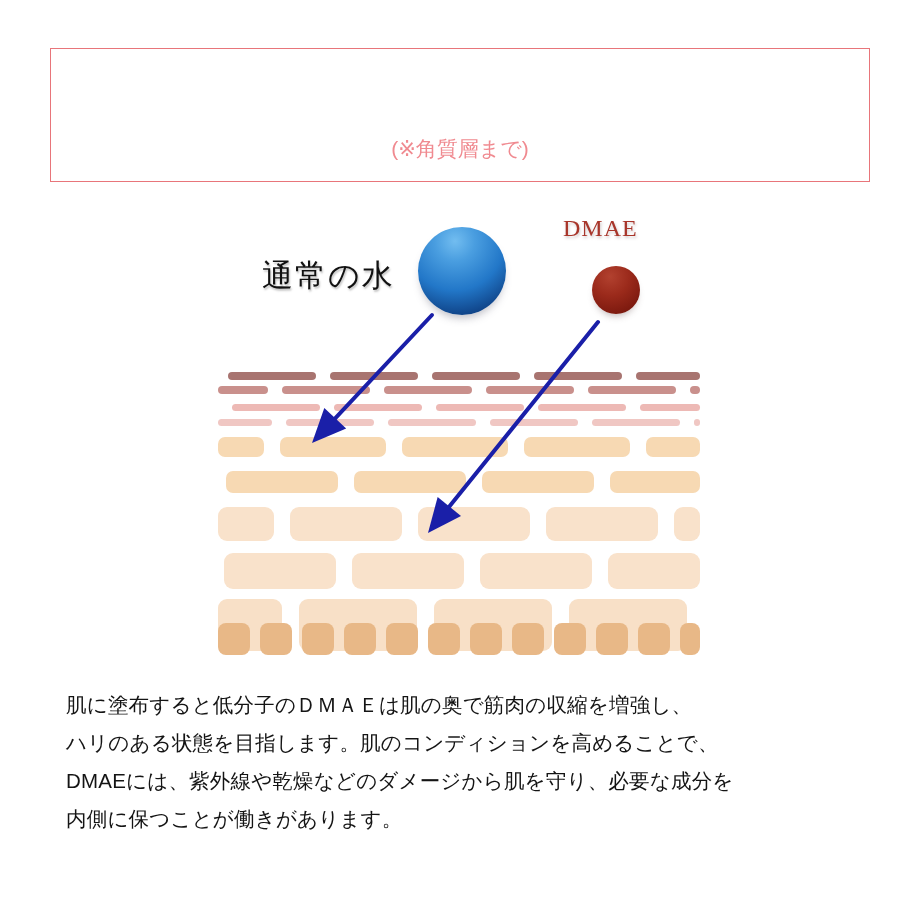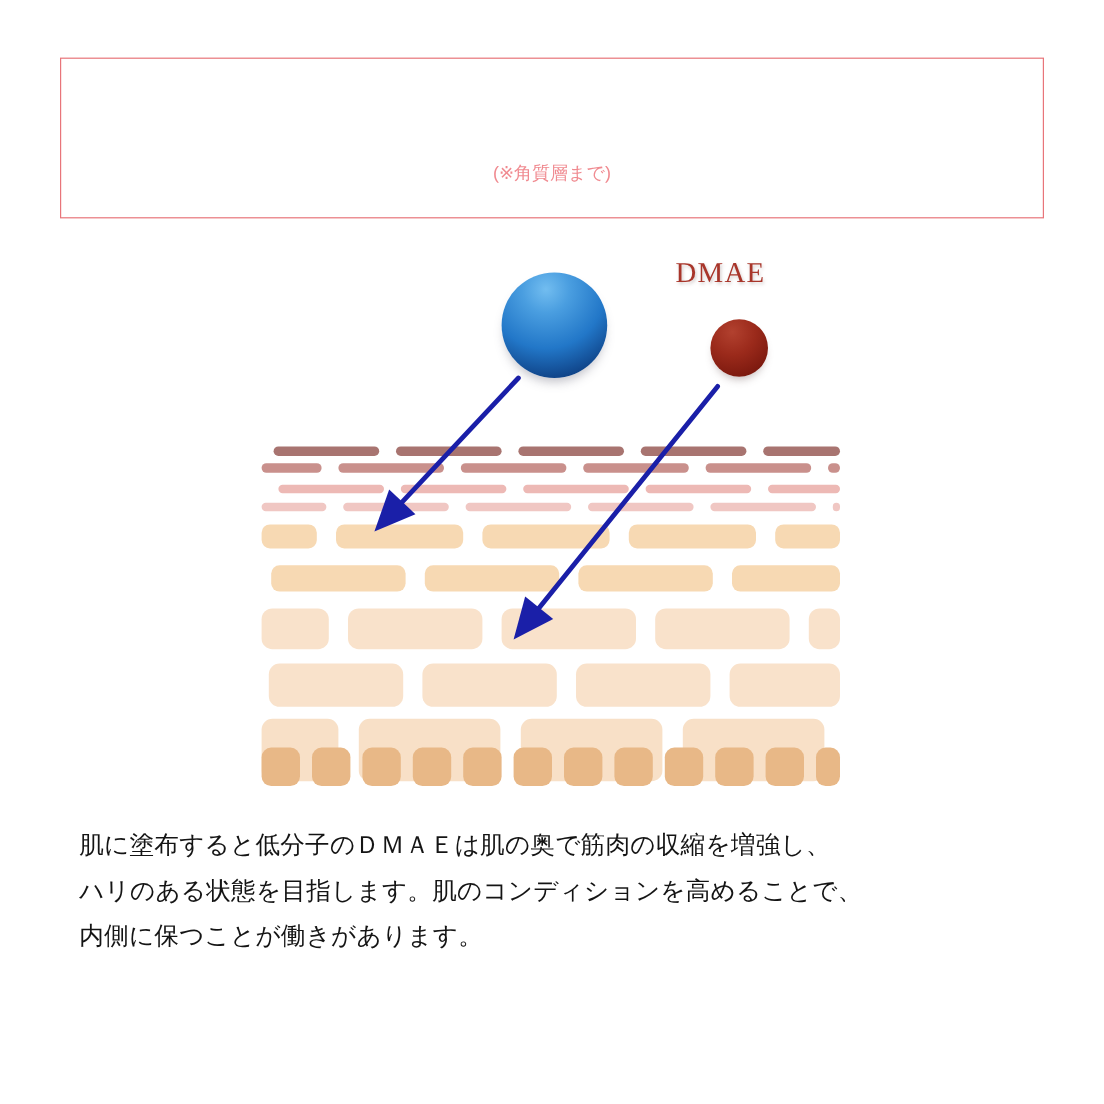--- a/index.html
+++ b/index.html
@@ -39,21 +39,21 @@
     color: #e8404a;
     font-family: "Liberation Sans", "DejaVu Sans", sans-serif;
     white-space: nowrap;
   }
   #sub-headline {
     position: absolute;
     left: 0;
     top: 86px;
     width: 100%;
     text-align: center;
-    font-size: 15px;
+    font-size: 21px;
     color: #f08a90;
     font-family: "Liberation Sans", "DejaVu Sans", sans-serif;
     white-space: nowrap;
   }
 
   
   #illustration {
     position: absolute;
     left: 0;
     top: 195px;
@@ -247,23 +247,25 @@
       </div>
     </div>
 
   <svg id="arrow-layer" viewBox="0 0 920 480" width="920" height="480" xmlns="http://www.w3.org/2000/svg">
       <line x1="432" y1="120" x2="329.7824693509146" y2="229.0320326923578" stroke="#1a1fa8" stroke-width="4" stroke-linecap="round"></line>
       <polygon points="312,248 324.31094031986396,212.93661812601715 346.1970564440665,233.45485199245707" fill="#1a1fa8"></polygon>
       <line x1="598" y1="127" x2="444.31218437862964" y2="317.75370056534797" stroke="#1a1fa8" stroke-width="4" stroke-linecap="round"></line>
       <polygon points="428,338 437.6507606674472,302.11319436701484 461.011875399738,320.93494557312596" fill="#1a1fa8"></polygon>
     </svg>
 
+  <div id="water-label" class="mincho">通常の水</div>
   <div id="water-sphere"></div>
 
   <div id="dmae-label" class="mincho">DMAE</div>
   <div id="dmae-sphere"></div>
 </div>
 
 <div id="body-copy">
     <p>肌に塗布すると低分子のＤＭＡＥは肌の奥で筋肉の収縮を増強し、</p>
     <p>ハリのある状態を目指します。肌のコンディションを高めることで、</p>
+    <p>DMAEには、紫外線や乾燥などのダメージから肌を守り、必要な成分を</p>
     <p>内側に保つことが働きがあります。</p>
   </div>
 
 </body></html>

